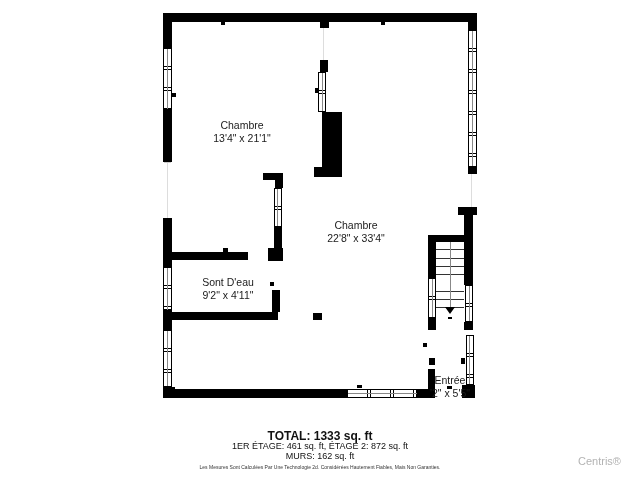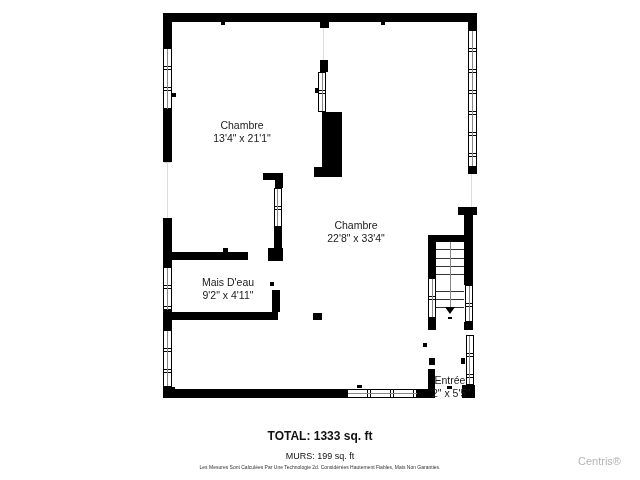--- a/index.html
+++ b/index.html
@@ -105,26 +105,27 @@
 
   <div class="lbl" style="left:242px;top:119px">
     <div>Chambre</div>
     <div>13'4" x 21'1"</div>
   </div>
   <div class="lbl" style="left:356px;top:219px">
     <div>Chambre</div>
     <div>22'8" x 33'4"</div>
   </div>
   <div class="lbl" style="left:228px;top:276px">
-    <div>Mais D'eau</div>
+    <div>Sont D'eau</div>
     <div>9'2" x 4'11"</div>
   </div>
   <div class="lbl" style="left:450px;top:374px">
     <div>Entrée</div>
     <div>'2" x 5'5"</div>
   </div>
 
   <div class="fline f-total">TOTAL: 1333 sq. ft</div>
-  <div class="fline f-walls">MURS: 199 sq. ft</div>
+  <div class="fline f-floors">1ER ÉTAGE: 461 sq. ft, ÉTAGE 2: 872 sq. ft</div>
+  <div class="fline f-walls">MURS: 162 sq. ft</div>
   <div class="fline f-disc">Les Mesures Sont Calculées Par Une Technologie 2d. Considérées Hautement Fiables, Mais Non Garanties.</div>
   <div class="centris">Centris®</div>
 
 </div>
 
 </body></html>

